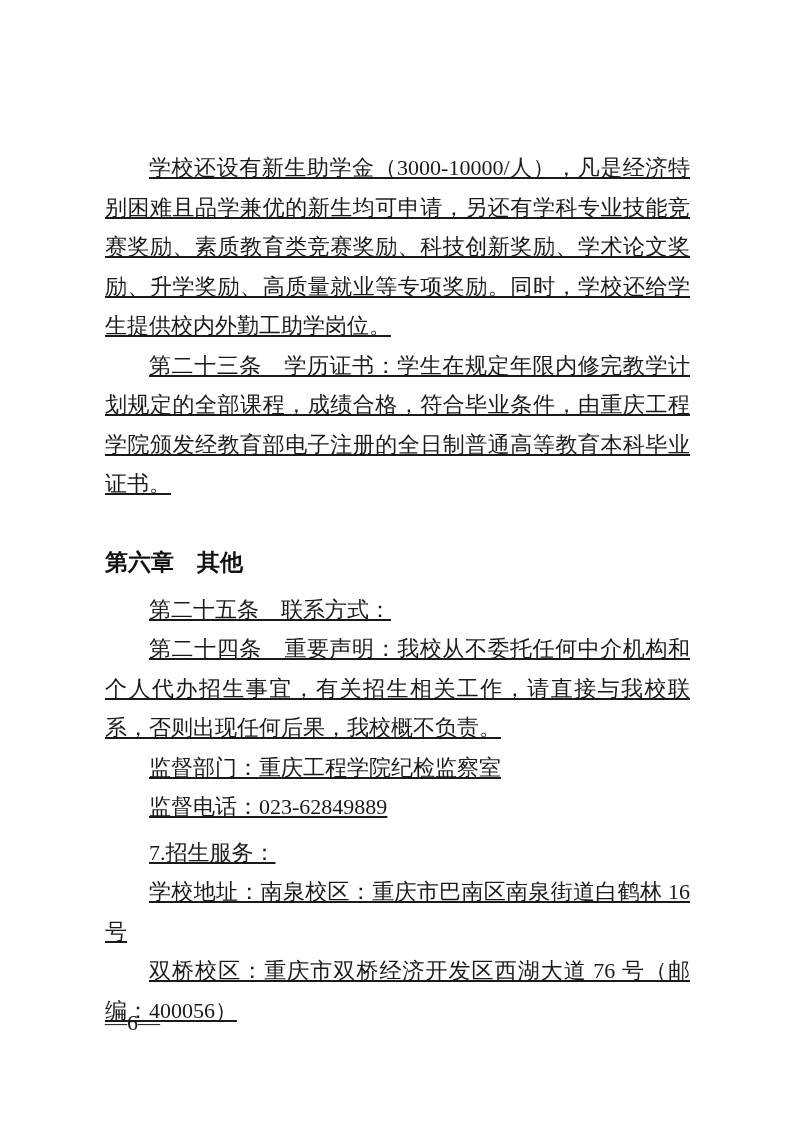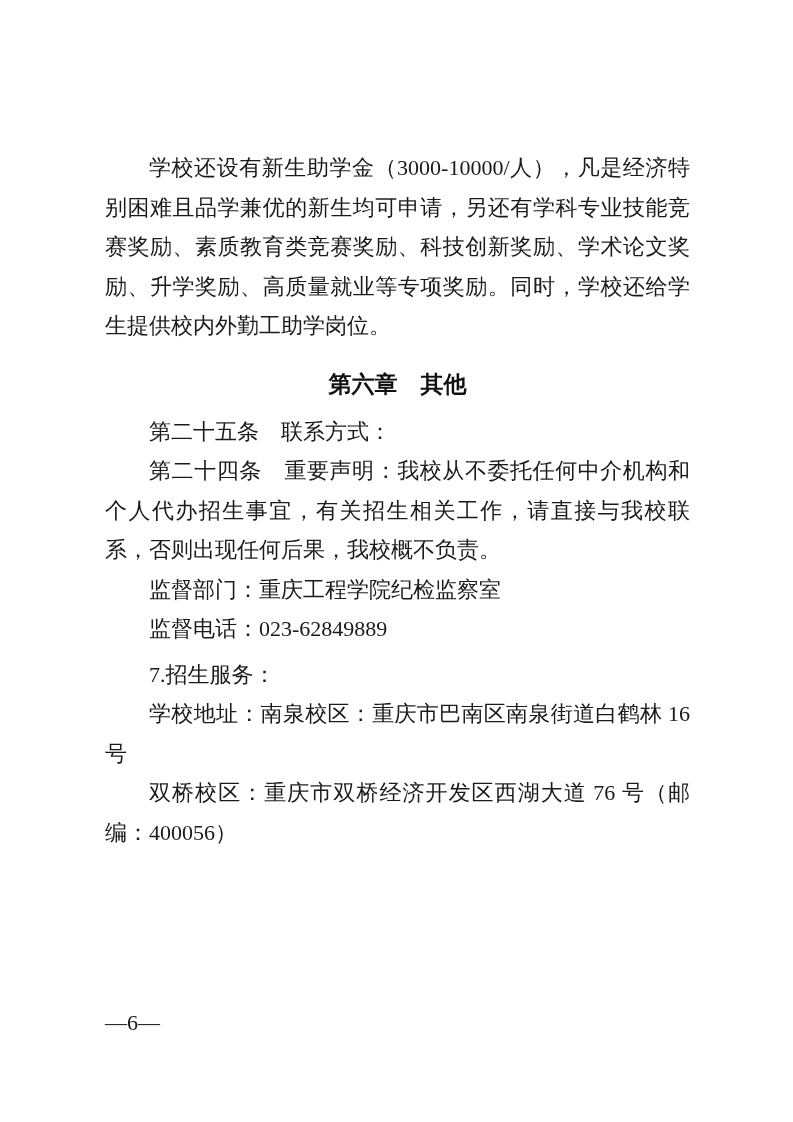--- a/index.html
+++ b/index.html
@@ -21,28 +21,29 @@
     left: 105px;
     top: 148px;
     width: 585px;
   }
   .body-para {
     margin: 0;
     font-size: 22px;
     line-height: 39.5px;
     text-align: justify;
     text-indent: 2em;
+    text-decoration: underline;
   }
   .chapter-heading {
-    margin: 18px 0 8px 0;
+    margin: 38px 0 8px 0;
     font-family: "Liberation Sans", "DejaVu Sans", sans-serif;
     font-size: 23px;
     font-weight: 700;
     line-height: 40px;
-    text-align: center;
+    text-align: left;
     text-indent: 0;
     color: #111111;
   }
   .gap-before {
     margin-top: 6px;
   }
   .page-number {
     position: absolute;
     left: 105px;
     top: 1008px;
@@ -50,20 +51,21 @@
     line-height: 30px;
     color: #1a1a1a;
   }
 </style>
 </head>
 <body>
 
 <div class="page">
   <div class="content">
     <p class="body-para">学校还设有新生助学金（3000-10000/人），凡是经济特别困难且品学兼优的新生均可申请，另还有学科专业技能竞赛奖励、素质教育类竞赛奖励、科技创新奖励、学术论文奖励、升学奖励、高质量就业等专项奖励。同时，学校还给学生提供校内外勤工助学岗位。</p>
+    <p class="body-para">第二十三条　学历证书：学生在规定年限内修完教学计划规定的全部课程，成绩合格，符合毕业条件，由重庆工程学院颁发经教育部电子注册的全日制普通高等教育本科毕业证书。</p>
     <h2 class="chapter-heading">第六章　其他</h2>
     <p class="body-para">第二十五条　联系方式：</p>
     <p class="body-para">第二十四条　重要声明：我校从不委托任何中介机构和个人代办招生事宜，有关招生相关工作，请直接与我校联系，否则出现任何后果，我校概不负责。</p>
     <p class="body-para">监督部门：重庆工程学院纪检监察室</p>
     <p class="body-para">监督电话：023-62849889</p>
     <p class="body-para gap-before">7.招生服务：</p>
     <p class="body-para">学校地址：南泉校区：重庆市巴南区南泉街道白鹤林 16 号</p>
     <p class="body-para">双桥校区：重庆市双桥经济开发区西湖大道 76 号（邮编：400056）</p>
   </div>
   <div class="page-number">—6—</div>

